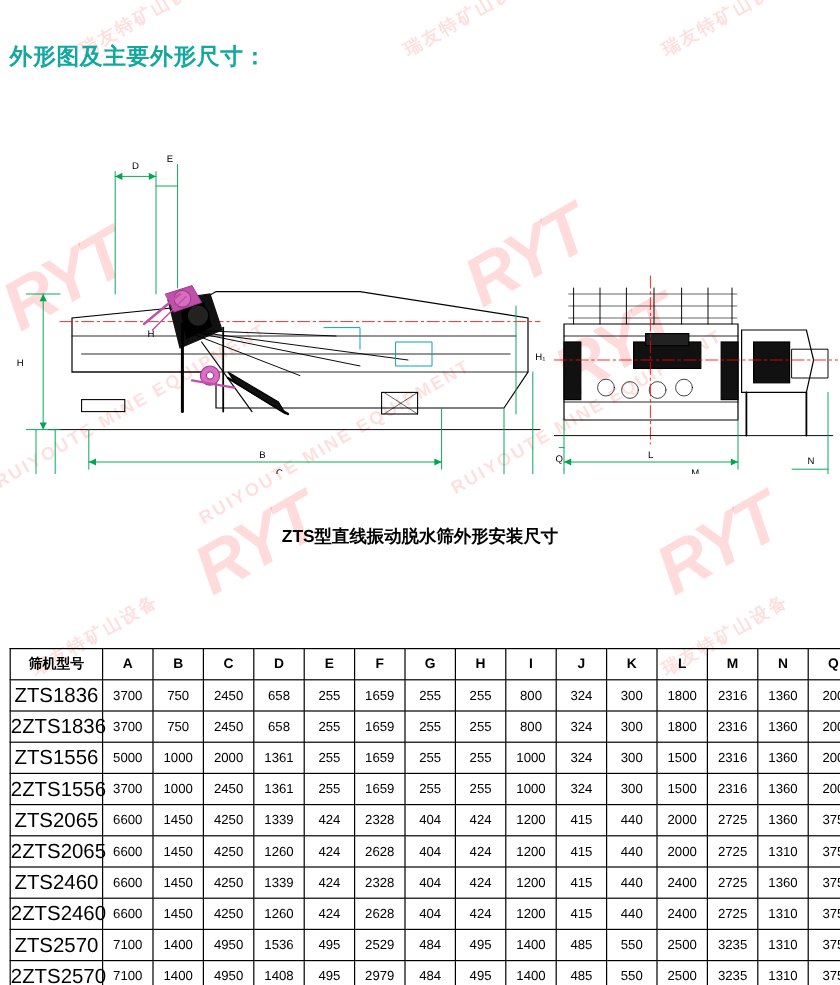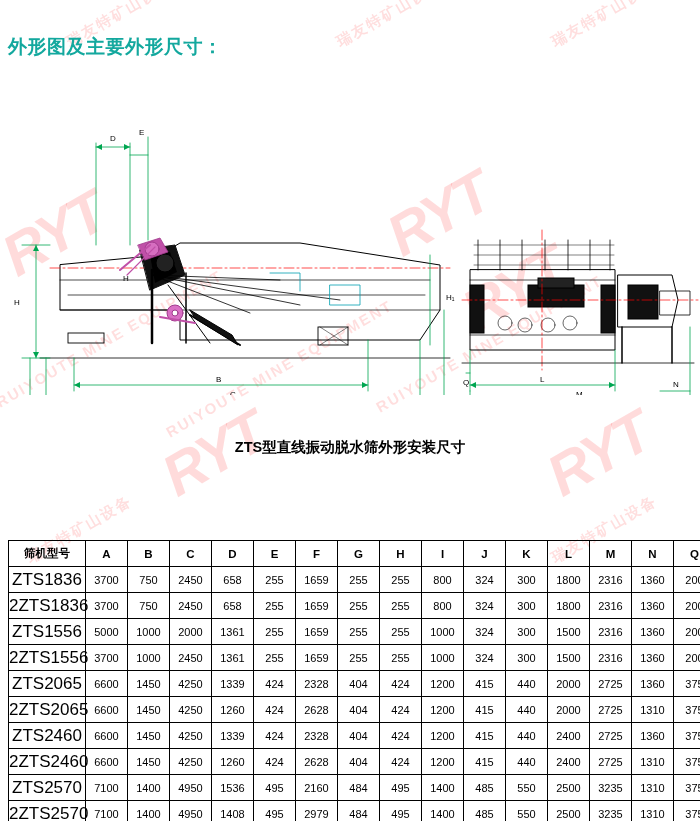--- a/index.html
+++ b/index.html
@@ -452,21 +452,21 @@
         <td>1310</td>
         <td>375</td>
       </tr>
       <tr>
         <td class="model">ZTS2570</td>
         <td>7100</td>
         <td>1400</td>
         <td>4950</td>
         <td>1536</td>
         <td>495</td>
-        <td>2160</td>
+        <td>2529</td>
         <td>484</td>
         <td>495</td>
         <td>1400</td>
         <td>485</td>
         <td>550</td>
         <td>2500</td>
         <td>3235</td>
         <td>1310</td>
         <td>375</td>
       </tr>

